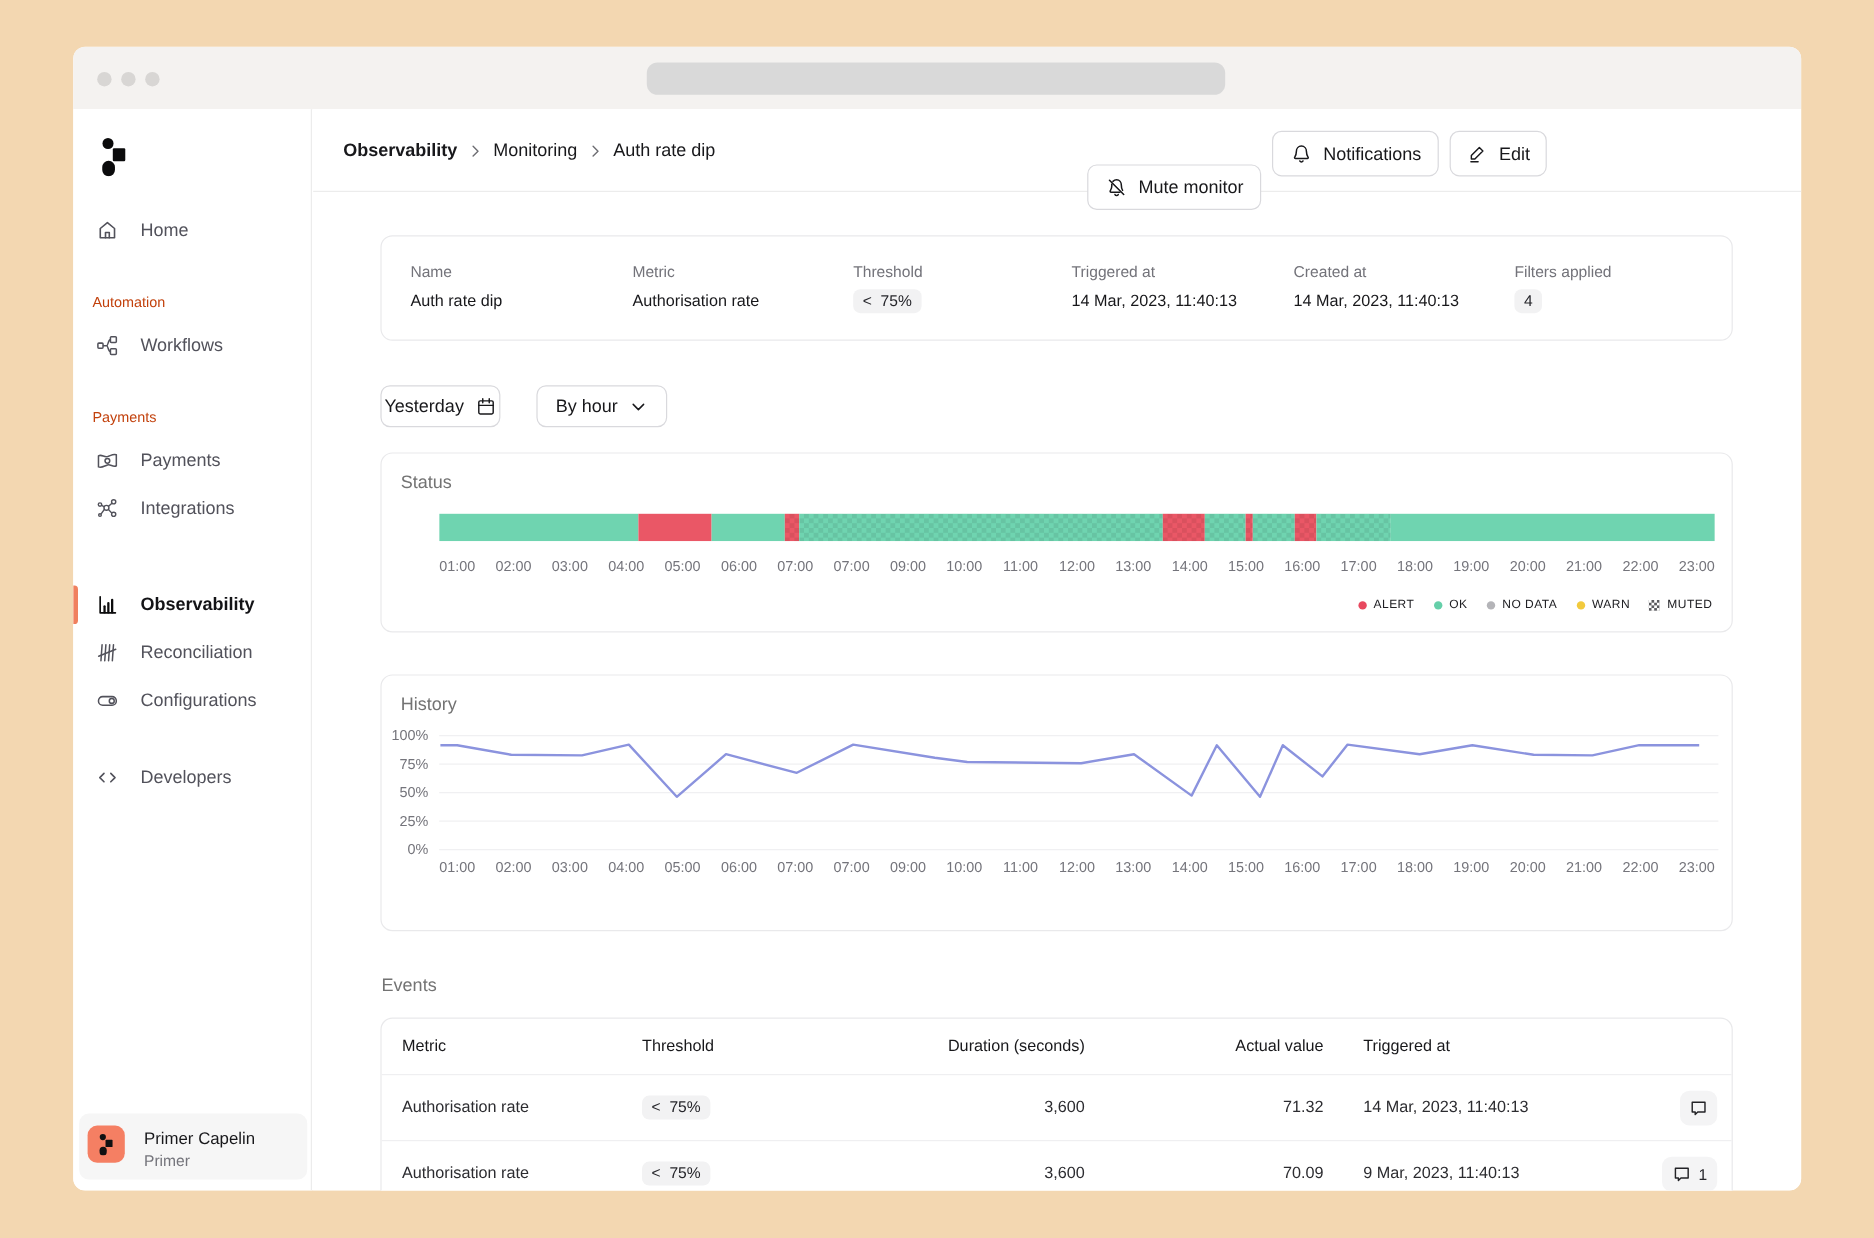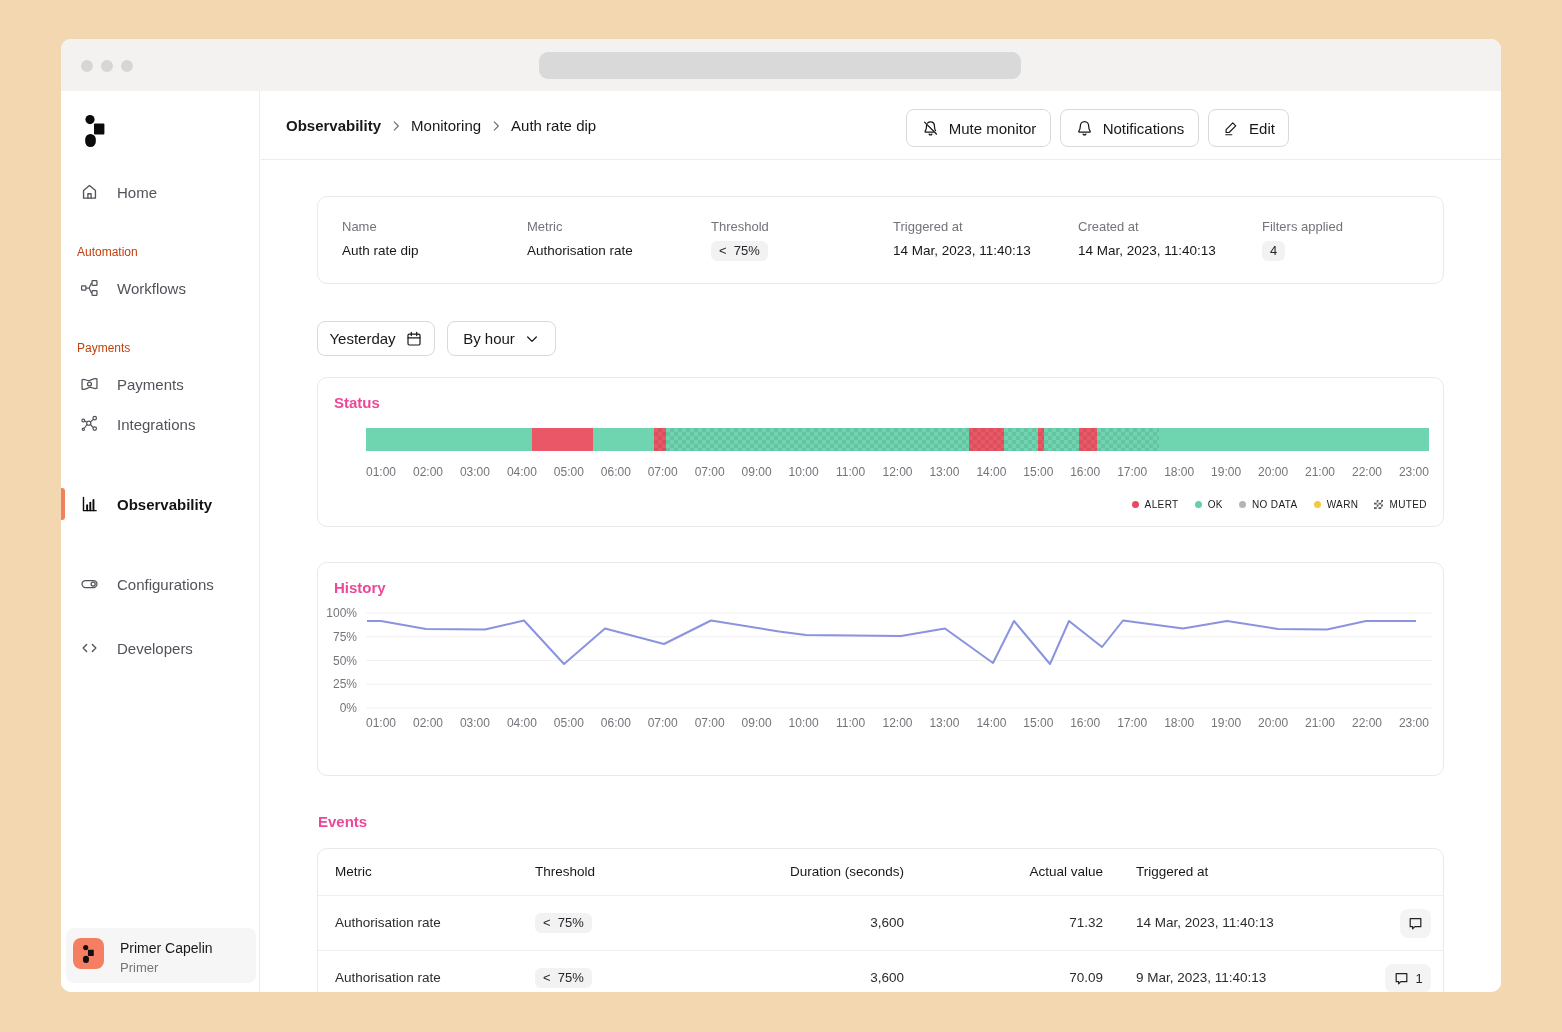--- a/index.html
+++ b/index.html
@@ -26,21 +26,21 @@
   .topbar { position:absolute; left:0; top:0; right:0; height:69px; border-bottom:1px solid #ececec; background:#fff; }
   .btn { position:absolute; top:18px; height:38px; border:1px solid #d9d9dd; border-radius:8px;
          background:#fff; display:flex; align-items:center; justify-content:center; gap:9px;
          font-size:15px; color:#18181b; }
   .btn.dark { background:#222124; border-color:#222124; color:#fff; }
   .card { position:absolute; background:#fff; border:1px solid #e9e9eb; border-radius:10px; }
   .glabel { color:#73737a; font-size:13px; }
   .dtext { color:#18181b; font-size:13.5px; }
   .badge { display:inline-block; background:#f2f2f3; border-radius:6px; font-size:13px; color:#26262b;
            height:20px; line-height:20px; padding:0 8px; }
-  .ctitle { font-size:15px; font-weight:bold; color:#ec4899; }
+  .ctitle { font-size:15px; font-weight:normal; color:#737373; }
   .timelabel { position:absolute; font-size:12px; color:#74747b; transform:translateX(-50%); white-space:nowrap; }
   .seg { height:100%; }
   .muted-ck { background-image:conic-gradient(rgba(0,0,0,0.075) 90deg, transparent 90deg 180deg, rgba(0,0,0,0.075) 180deg 270deg, transparent 270deg); background-size:8px 8px; }
   .legend { position:absolute; display:flex; align-items:center; gap:6px; font-size:10px; letter-spacing:.4px; color:#202024; }
   .ldot { width:7px; height:7px; border-radius:50%; }
   .tbl-h { font-size:13.5px; color:#18181b; }
   .tbl-c { font-size:13.5px; color:#2c2c30; }
   .cmt { position:absolute; background:#f4f4f5; border-radius:8px; display:flex; align-items:center; justify-content:center; gap:5px; font-size:13px; color:#26262b; }
 </style>
 </head>
@@ -108,20 +108,27 @@
     <div class="nav-item active" style="top:396px">
       <svg class="ic" viewBox="0 0 24 24" fill="none" stroke="#0c0c0d" stroke-width="1.8" stroke-linecap="round">
         <path d="M4.4 3.6 V20.4 H20.4" stroke-linejoin="round"></path>
         <path d="M9 20 V13.6" stroke-width="2.4"></path>
         <path d="M13 20 V10.2" stroke-width="2.4"></path>
         <path d="M17 20 V6.8" stroke-width="2.4"></path>
       </svg>
       <span class="lb">Observability</span>
     </div>
 
+    <div class="nav-item" style="top:436px">
+      <svg class="ic" viewBox="0 0 24 24" fill="none" stroke="#52525b" stroke-width="1.6" stroke-linecap="round">
+        <path d="M6.4 3.6 L5.2 20.4 M10.4 3.6 L9.2 20.4 M14.4 3.6 L13.2 20.4 M18.4 3.6 L17.2 20.4"></path>
+        <path d="M2.8 15.6 L20.8 8.2"></path>
+      </svg>
+      <span class="lb">Reconciliation</span>
+    </div>
 
     <div class="nav-item" style="top:476px">
       <svg class="ic" viewBox="0 0 24 24" fill="none" stroke="#52525b" stroke-width="1.6">
         <rect x="2.6" y="7.6" width="18.8" height="9" rx="4.5"></rect>
         <circle cx="16.6" cy="12.1" r="2.6"></circle>
       </svg>
       <span class="lb">Configurations</span>
     </div>
 
     <div class="nav-item" style="top:540px">
@@ -153,21 +160,21 @@
         <span style="font-weight:bold">Observability</span>
         <svg width="14" height="14" viewBox="0 0 24 24" fill="none" stroke="#6e6e73" stroke-width="2" stroke-linecap="round" stroke-linejoin="round">
             <path d="M9 5 L16 12 L9 19"></path>
           </svg>
         <span>Monitoring</span>
         <svg width="14" height="14" viewBox="0 0 24 24" fill="none" stroke="#6e6e73" stroke-width="2" stroke-linecap="round" stroke-linejoin="round">
             <path d="M9 5 L16 12 L9 19"></path>
           </svg>
         <span>Auth rate dip</span>
       </div>
-      <div class="btn" style="left:645px; width:145px;">
+      <div class="btn" style="left:645px; width:145px;margin-top:28px;">
         <svg width="19" height="19" viewBox="0 0 24 24" fill="none" stroke="#18181b" stroke-width="1.6" stroke-linecap="round" stroke-linejoin="round">
           <path d="M8.2 5.2 C9.2 4.2 10.5 3.6 12 3.6 C15.2 3.6 17 6.2 17 9.2 C17 12 17.6 13.6 18.3 14.7"></path>
           <path d="M6.9 8.2 C6.9 8.5 7 8.8 7 9.2 C7 12.8 5.9 14.3 5.3 15.3 C5 15.9 5.4 16.6 6.1 16.6 H15.5"></path>
           <path d="M10.3 19.1 a1.9 1.9 0 0 0 3.4 0"></path>
           <path d="M4.5 4 L19.5 19"></path>
         </svg>
         <span>Mute monitor</span>
       </div>
       <div class="btn" style="left:799px; width:139px;">
         <svg width="19" height="19" viewBox="0 0 24 24" fill="none" stroke="#18181b" stroke-width="1.6" stroke-linecap="round" stroke-linejoin="round">
@@ -193,21 +200,21 @@
       <div class="abs glabel" style="left:393px; top:22px;">Threshold</div>
       <div class="abs" style="left:393px; top:44px;"><span class="badge">&lt;&nbsp; 75%</span></div>
       <div class="abs glabel" style="left:575px; top:22px;">Triggered at</div>
       <div class="abs dtext" style="left:575px; top:46px;">14 Mar, 2023, 11:40:13</div>
       <div class="abs glabel" style="left:760px; top:22px;">Created at</div>
       <div class="abs dtext" style="left:760px; top:46px;">14 Mar, 2023, 11:40:13</div>
       <div class="abs glabel" style="left:944px; top:22px;">Filters applied</div>
       <div class="abs" style="left:944px; top:44px;"><span class="badge">4</span></div>
     </div>
 
-    <div class="btn" style="left:56px; top:230px; width:118px; height:35px;">
+    <div class="btn" style="left:56px; top:230px; width:100px; height:35px;">
       <span>Yesterday</span>
       <svg width="18" height="18" viewBox="0 0 24 24" fill="none" stroke="#18181b" stroke-width="1.6" stroke-linecap="round" stroke-linejoin="round">
         <rect x="4" y="5.4" width="16" height="14.6" rx="1.6"></rect>
         <path d="M4 10.4 H20 M8.4 3 V7.4 M15.6 3 V7.4"></path>
       </svg>
     </div>
     <div class="btn" style="left:186px; top:230px; width:109px; height:35px;">
       <span>By hour</span>
       <svg width="16" height="16" viewBox="0 0 24 24" fill="none" stroke="#18181b" stroke-width="1.9" stroke-linecap="round" stroke-linejoin="round">
         <path d="M5.5 9 L12 15.5 L18.5 9"></path>

